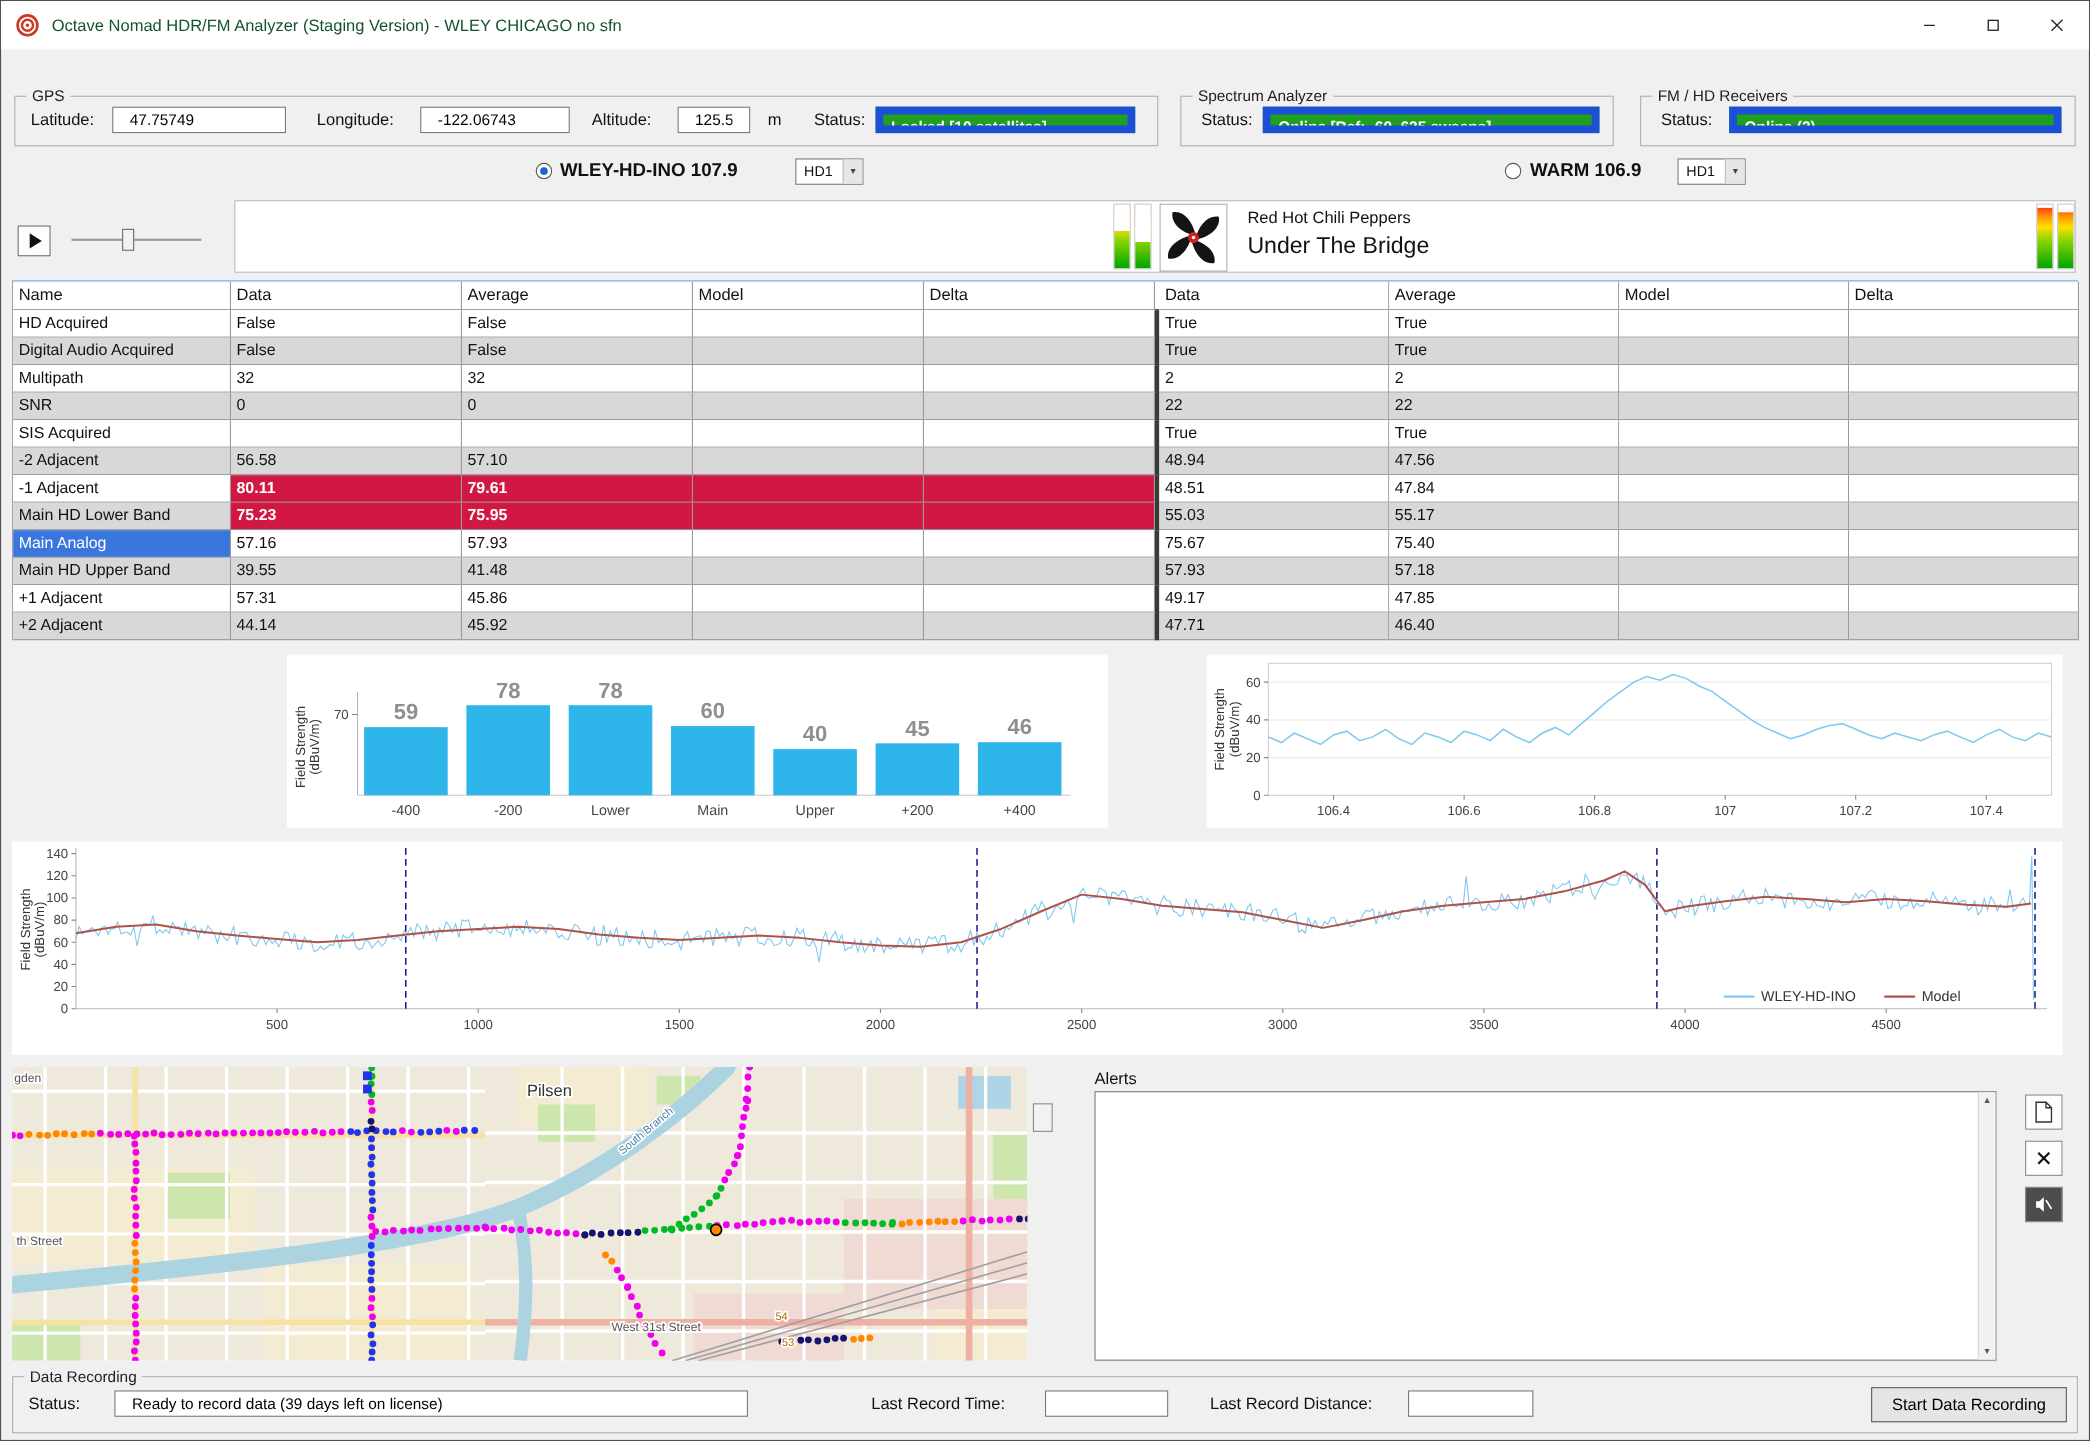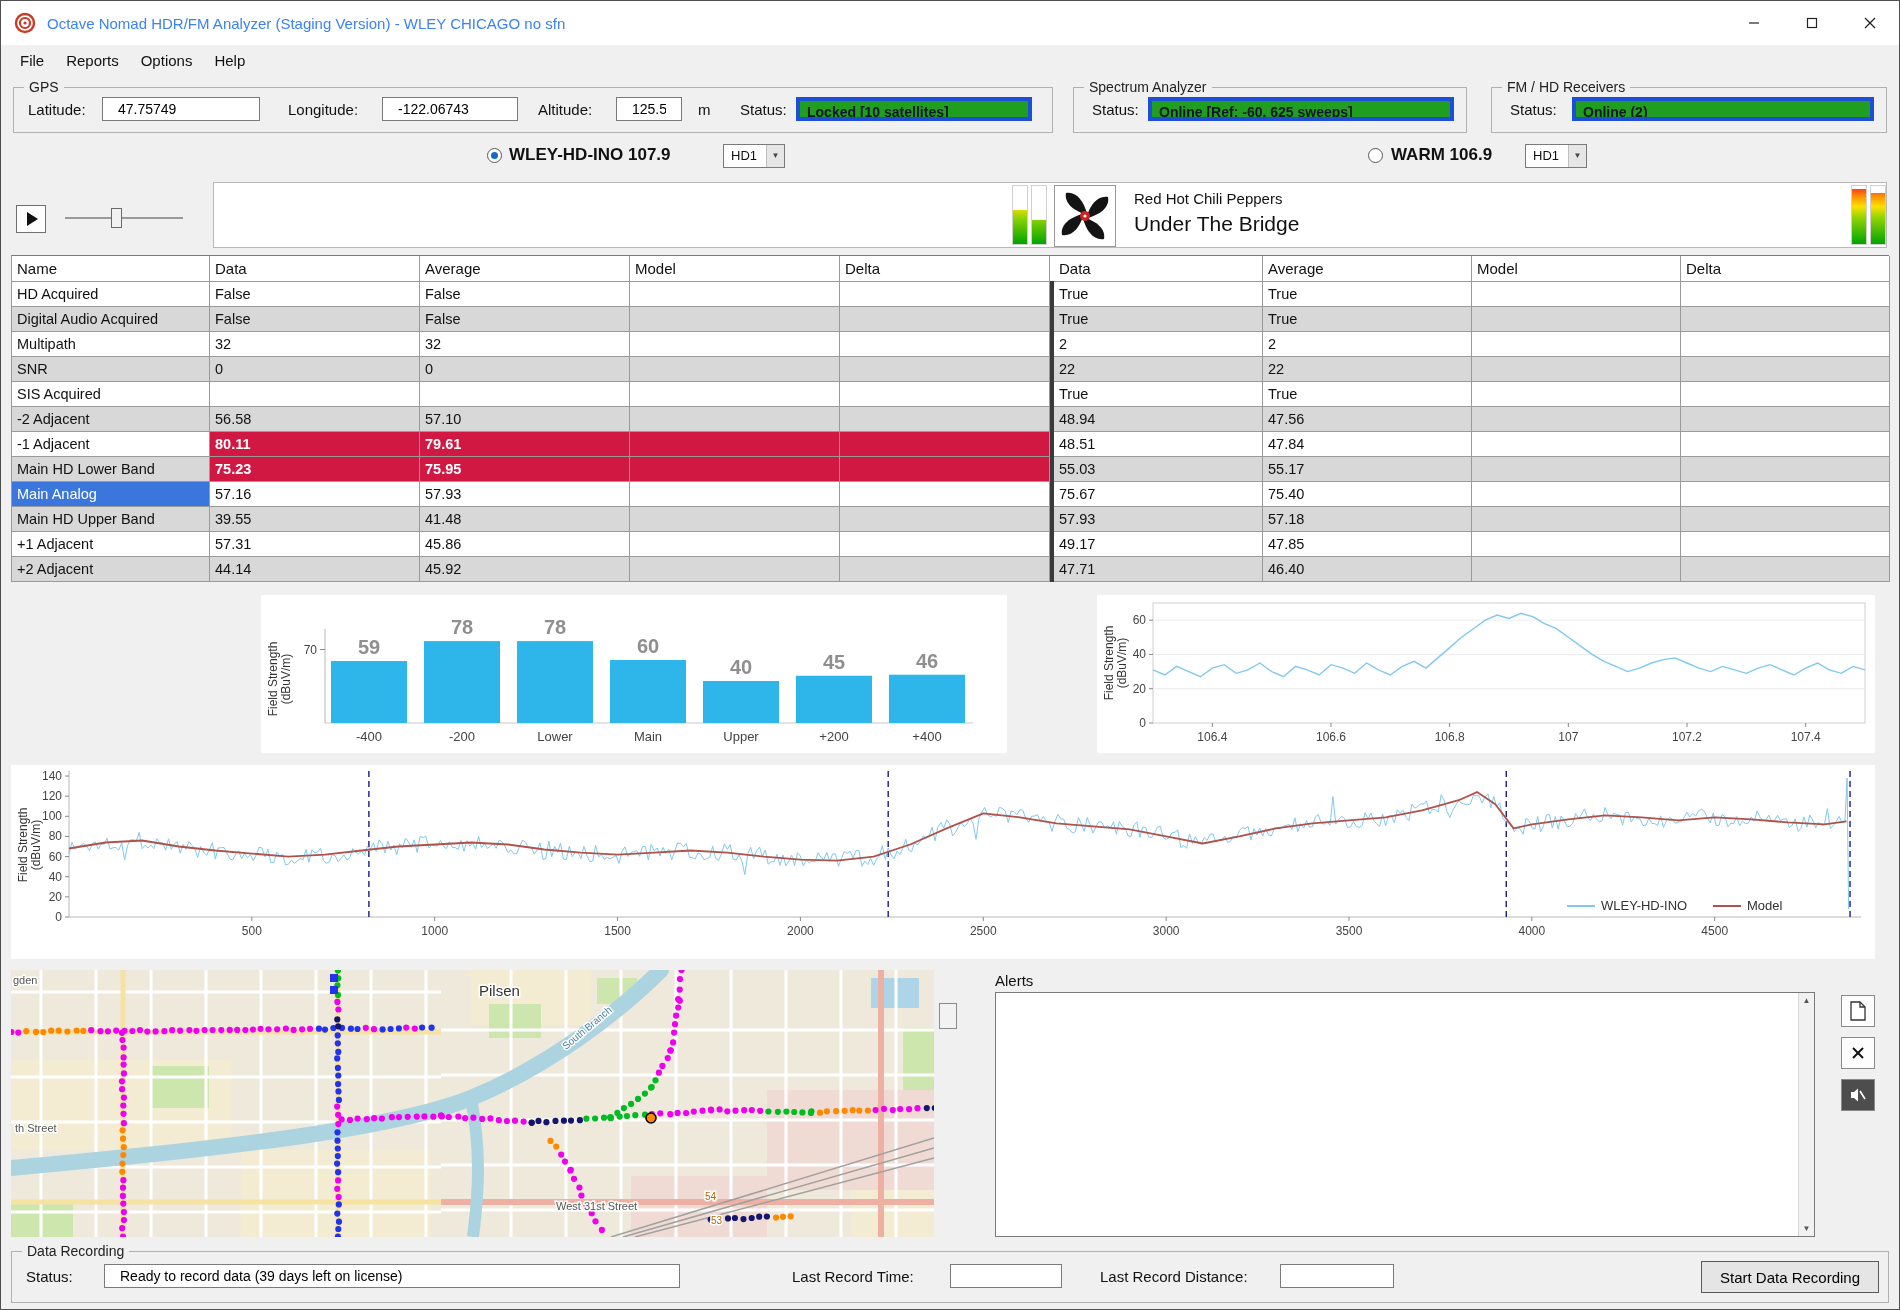--- a/index.html
+++ b/index.html
@@ -1,29 +1,29 @@
 <!DOCTYPE html>
 <html style="--green: #1f9e1f; --alert-red: #d11843; --sel-blue: #3b76dd;"><head>
 <meta charset="utf-8">
 <style>
   *{box-sizing:border-box;margin:0;padding:0}
   body{background:#2a2a2a;font-family:"Liberation Sans",sans-serif}
   .window{position:relative;width:1900px;height:1310px;background:#f0f0f0;border:1px solid #4f4f4f;overflow:hidden;font-family:"Liberation Sans",sans-serif;color:#111}
   .titlebar{position:absolute;top:0;left:0;right:0;height:44px;background:#fff;display:flex;align-items:center}
   .app-icon{margin:0 10px 0 12px;display:flex}
-  .title{font-size:15px;color:#3b82f6}
+  .title{font-size:15px;color:#14532d}
   .win-controls{margin-left:auto;display:flex;height:100%}
   .win-btn{width:58px;height:100%;display:flex;align-items:center;justify-content:center}
   .menubar{position:absolute;top:44px;left:0;right:0;height:30px;display:flex;align-items:center;padding-left:8px;font-size:15px}
   .menu-item{padding:4px 11px;cursor:default}
   .group{position:absolute;border:1px solid #b0b0b0}
   .legend{position:absolute;top:-9px;left:10px;background:#f0f0f0;padding:0 5px;font-size:14px;color:#222;white-space:nowrap}
   .lbl{position:absolute;font-size:15px;color:#111;white-space:nowrap}
   .txt{position:absolute;height:24px;border:1px solid #7a7a7a;background:#fff;font:14px "Liberation Sans",sans-serif;padding:1px 15px}
-  .status-green{position:absolute;height:24px;line-height:23px;background:var(--green);border:4px solid #1d4ed8;color:#0f172a;font-size:14px;font-weight:bold;padding-left:7px;white-space:nowrap;overflow:hidden}
+  .status-green{position:absolute;height:24px;line-height:23px;background:var(--green);border:7px solid #1d4ed8;color:#ffffff;font-size:14px;font-weight:bold;padding-left:7px;white-space:nowrap;overflow:hidden}
   .radio{position:absolute;width:15px;height:15px;border:1px solid #5a5a5a;border-radius:50%;background:#fff}
   .radio.checked::after{content:'';position:absolute;left:3px;top:3px;width:7px;height:7px;border-radius:50%;background:#1668c8}
   .st-label{position:absolute;font-size:17px;font-weight:bold;white-space:nowrap}
   .combo{position:absolute;width:62px;height:24px;background:#fff;border:1px solid #7a7a7a;font-size:13px;line-height:22px;padding-left:7px}
   .combo .arr{position:absolute;right:0;top:0;width:18px;height:100%;background:#e6e6e6;border-left:1px solid #c0c0c0;display:flex;align-items:center;justify-content:center;font-size:8px;color:#444}
   .play-btn{position:absolute;left:15px;top:204px;width:30px;height:28px;background:#fdfdfd;border:1px solid #707070;display:flex;align-items:center;justify-content:center}
   .tri{width:0;height:0;border-left:11px solid #111;border-top:7px solid transparent;border-bottom:7px solid transparent;margin-left:3px}
   .slider-track{position:absolute;left:64px;top:216px;width:118px;height:2px;background:#9a9a9a}
   .slider-thumb{position:absolute;left:110px;top:207px;width:11px;height:20px;background:#f2f2f2;border:1px solid #6a6a6a}
   .media-panel{position:absolute;left:212px;top:181px;width:1674px;height:66px;background:#fff;border:1px solid #b8b8b8}
@@ -80,26 +80,20 @@
         </div>
       <div class="win-btn">
           <svg width="12" height="12">
             <line x1="1" y1="1" x2="11" y2="11" stroke="#222" stroke-width="1.2"></line>
             <line x1="11" y1="1" x2="1" y2="11" stroke="#222" stroke-width="1.2"></line>
           </svg>
         </div>
     </div>
   </div>
 
-  <div class="menubar" id="menubar">
-      <span class="menu-item">File</span>
-      <span class="menu-item">Reports</span>
-      <span class="menu-item">Options</span>
-      <span class="menu-item">Help</span>
-    </div>
 
   <div class="group" style="left:12px;top:86px;width:1040px;height:46px">
     <span class="legend">GPS</span>
     <span class="lbl" style="left:14px;top:13px">Latitude:</span>
     <input class="txt" style="left: 88px; top: 9px; width: 158px;" value="47.75749">
     <span class="lbl" style="left:274px;top:13px">Longitude:</span>
     <input class="txt" style="left: 368px; top: 9px; width: 136px;" value="-122.06743">
     <span class="lbl" style="left:524px;top:13px">Altitude:</span>
     <input class="txt" style="left: 602px; top: 9px; width: 66px;" value="125.5">
     <span class="lbl" style="left:684px;top:13px">m</span>

